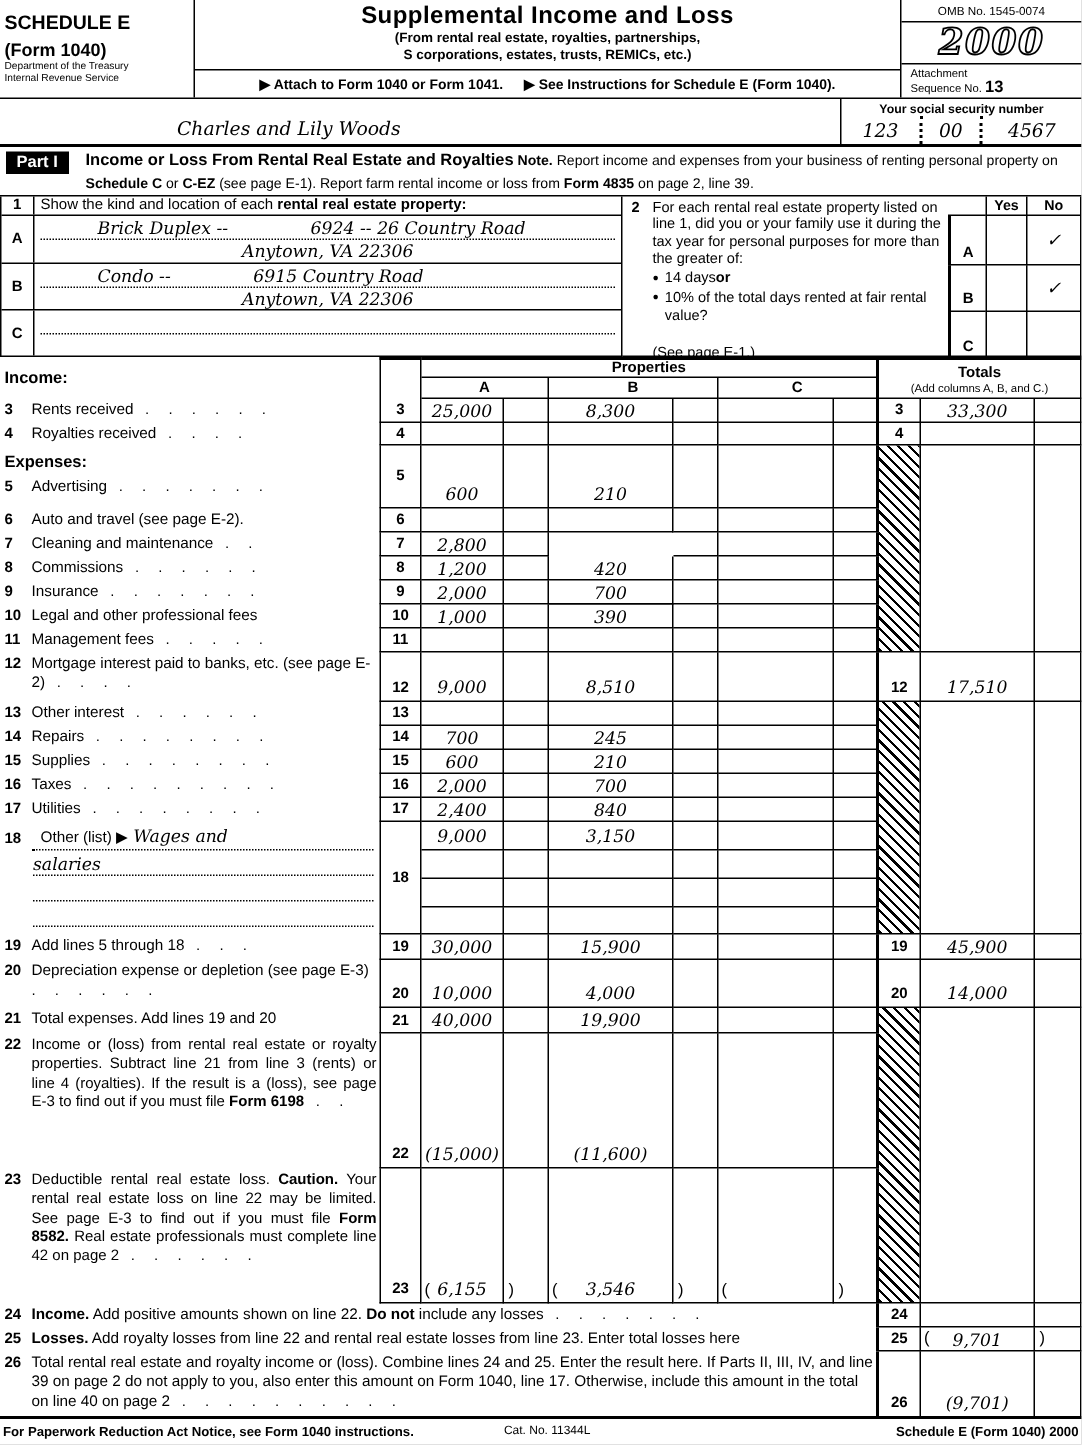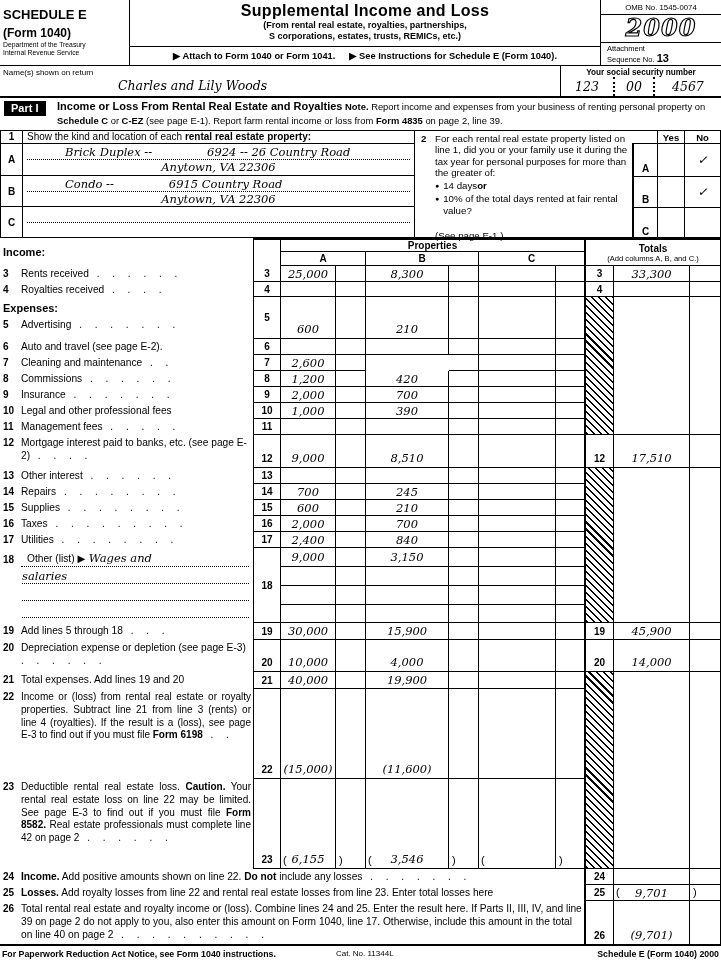--- a/index.html
+++ b/index.html
@@ -147,21 +147,20 @@
         <div>
           <span>Sequence No.</span>
           <span class="seqno">13</span>
         </div>
       </div>
     </div>
   </div>
 
   <div class="name-row">
     <div class="name-left">
-      <div class="small-label">Name(s) shown on return</div>
       <div class="hw name-value">Charles and Lily Woods</div>
     </div>
     <div class="ssn-box">
       <div class="ssn-label">Your social security number</div>
       <div class="ssn-digits">
         <span class="hw ssn-p1">123</span>
         <span class="hw ssn-p2">00</span>
         <span class="hw ssn-p3">4567</span>
       </div>
     </div>
@@ -339,21 +338,21 @@
       <div class="c amt br bb" style="grid-area: 6 / 7;"></div>
       <div class="c br2 bb" style="grid-area: 6 / 8;"></div>
       <div class="c lblcell" style="grid-area: 7 / 1 / span 1;">
         <div class="lrow">
           <span class="lnum">7</span>
           <span class="ltext"><span>Cleaning and maintenance</span><span class="dots"> . .</span></span>
         </div>
       </div>
       <div class="c bl br bb num" style="grid-area: 7 / 2;">7</div>
       <div class="c amt br bb" style="grid-area: 7 / 3;">
-        <span class="hw">2,600</span>
+        <span class="hw">2,800</span>
       </div>
       <div class="c br bb" style="grid-area: 7 / 4;"></div>
       <div class="c amt br bb" style="grid-area: 7 / 5; margin-top: 47px;">
         <span class="hw">525</span>
       </div>
       <div class="c br bb" style="grid-area: 7 / 6;"></div>
       <div class="c amt br bb" style="grid-area: 7 / 7;"></div>
       <div class="c br2 bb" style="grid-area: 7 / 8;"></div>
       <div class="c lblcell" style="grid-area: 8 / 1 / span 1;">
         <div class="lrow">

